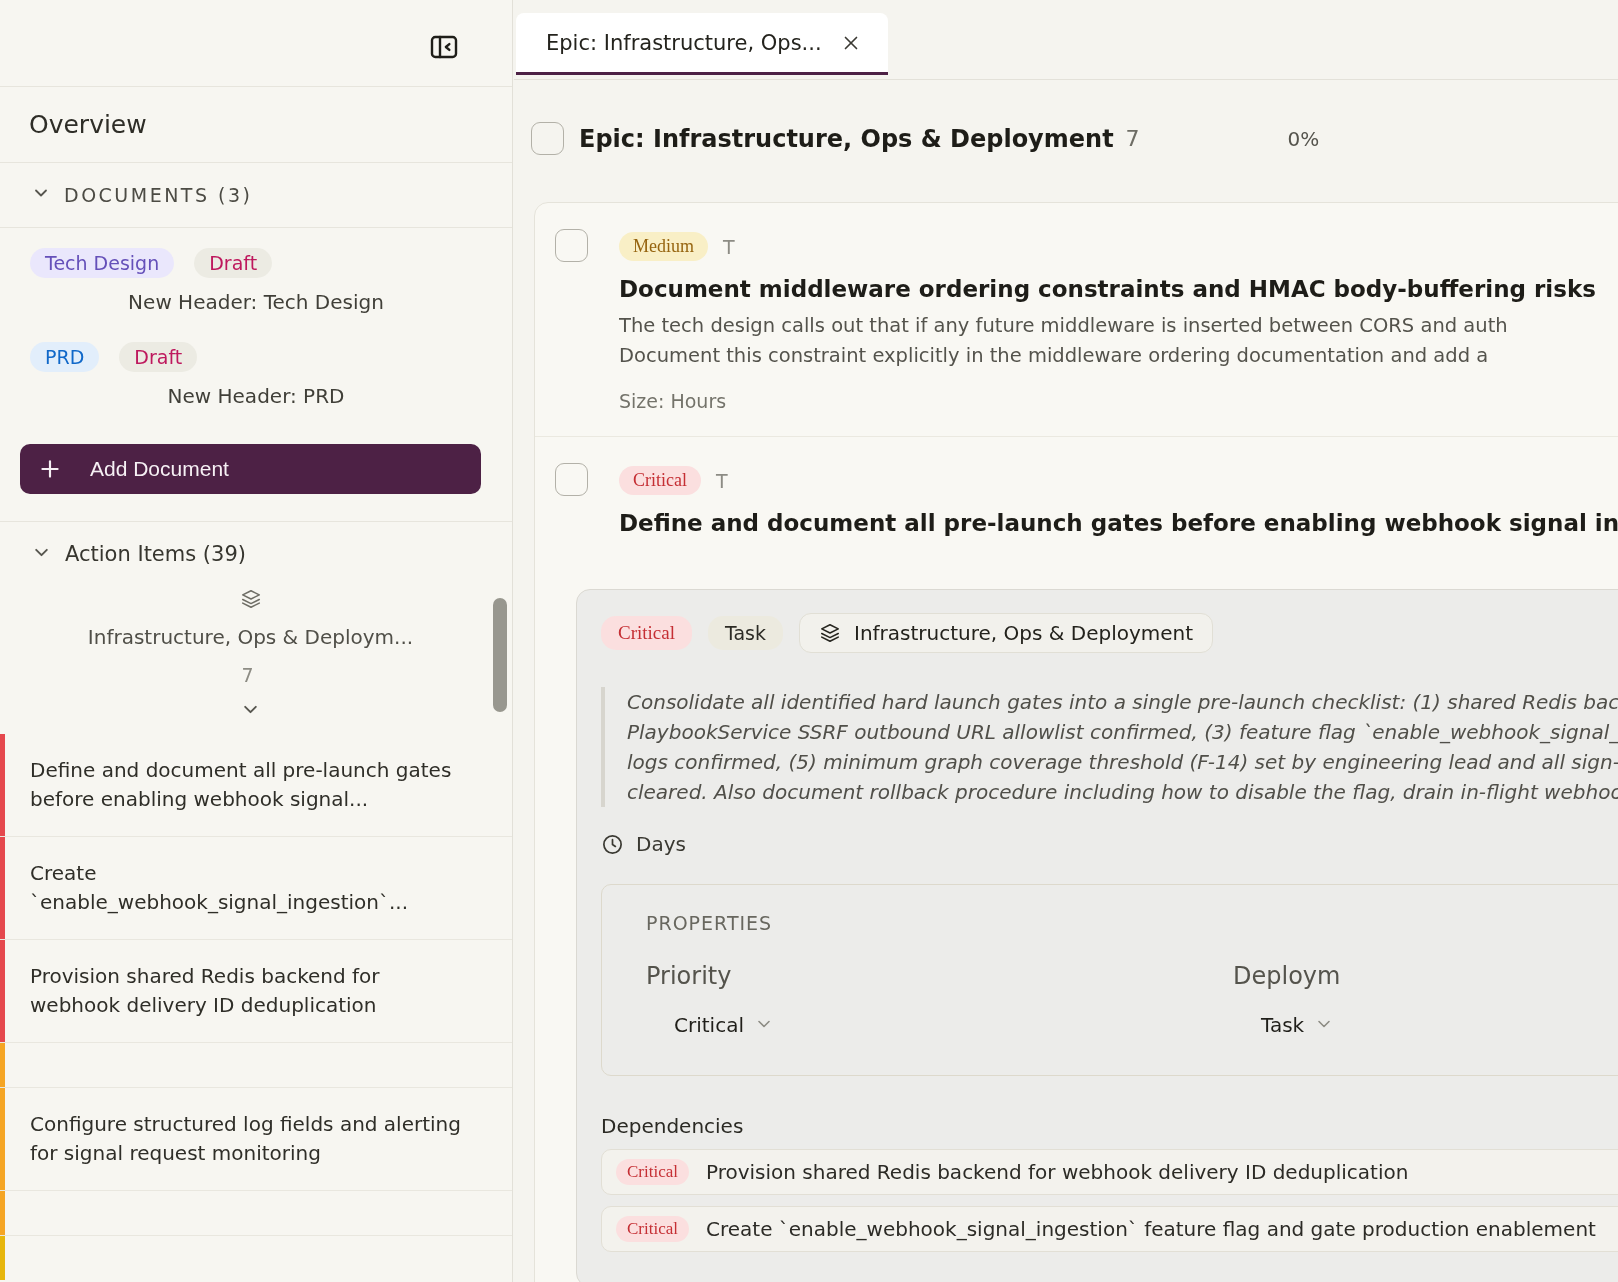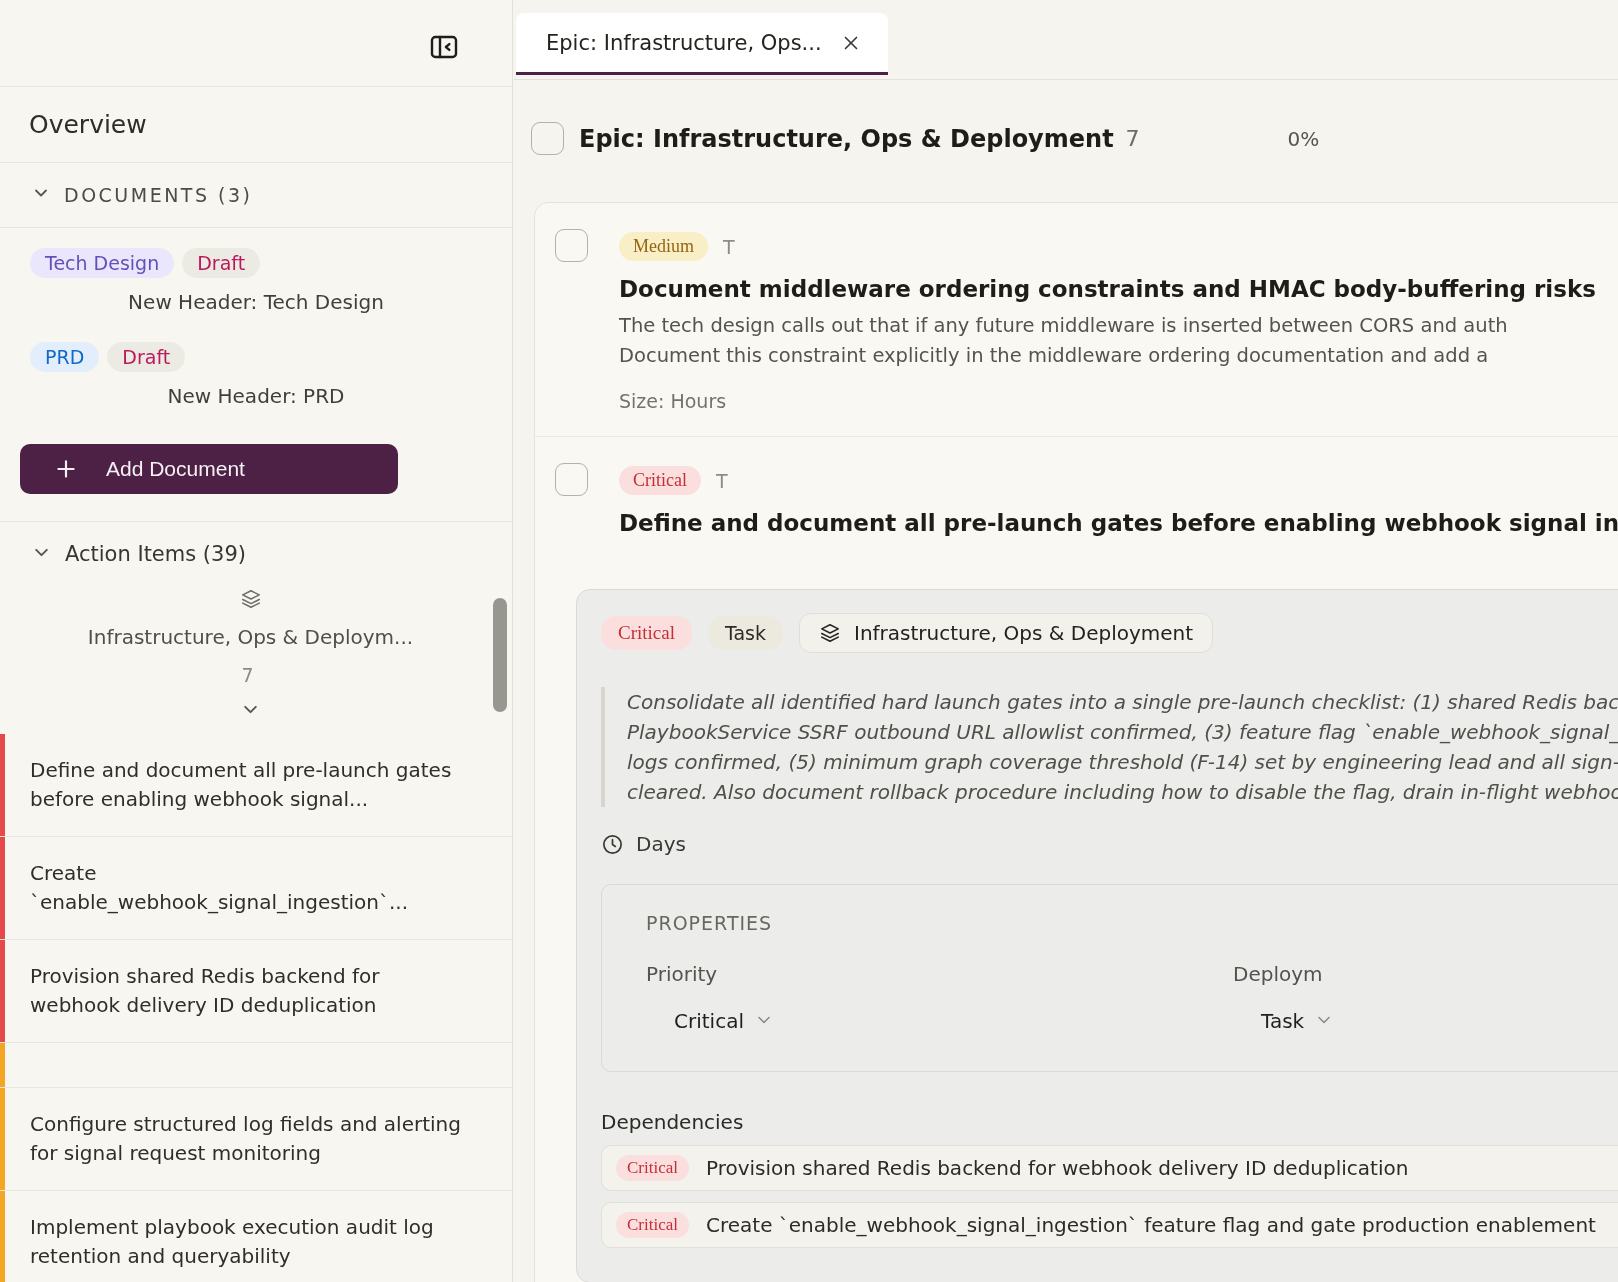--- a/index.html
+++ b/index.html
@@ -18,31 +18,31 @@
                  align-items:center; padding-left:29px; font-size:25px; color:#2e2d27; }
   .sb-sec-header { height:65px; border-bottom:1px solid #e7e5dd; display:flex;
                    align-items:center; gap:15px; padding-left:33px; color:#4c4b44; }
   .sb-sec-header .hdr-label { font-size:19px; letter-spacing:2.5px; }
   .chev { color:#57564f; flex:0 0 auto; }
 
   .sb-docs-body { border-bottom:1px solid #e7e5dd; padding-bottom:27px; }
   .doc-item { margin:0 30px; }
   .doc-item.first { margin-top:20px; }
   .doc-item.second { margin-top:28px; }
-  .doc-badges { display:flex; gap:8px; align-items:center; }
+  .doc-badges { display:flex; gap:20px; align-items:center; }
   .pill { display:inline-block; border-radius:15px; white-space:nowrap; }
   .doc-pill { font-size:19px; padding:4px 15px; }
   .doc-pill.tech { color:#6550b9; background:#eae7fc; }
   .doc-pill.prd  { color:#1068c9; background:#e2eefb; }
   .doc-pill.draft{ color:#be185d; background:#ecebe3; }
   .doc-title { margin-top:12px; font-size:20px; color:#403f38;text-align:center; }
 
-  .add-doc-btn { margin:36px 0 0 20px; width:378px; height:50px; border-radius:10px;
+  .add-doc-btn { margin:36px 0 0 20px; width:461px; height:50px; border-radius:10px;
                  background:#4d2145; color:#f6f0f4; font-size:21px; display:flex;
-                 align-items:center; gap:27px; padding-left:33px; border:none; cursor:pointer; }
+                 align-items:center; gap:27px; padding-left:17px; border:none; cursor:pointer; }
   .plus-icon { color:#f6f0f4; display:flex; }
 
   .sb-ai-header { padding:20px 0 14px 33px; display:flex; gap:15px; align-items:center;
                   color:#37362f; }
   .sb-ai-header .hdr-label2 { font-size:21px; }
   .sb-group { margin:8px 0 12px 33px; padding-right:44px; display:flex;
               align-items:center; gap:15px; color:#504f48;flex-direction:column; }
   .sb-group .grp-label { font-size:20px; flex:1; white-space:nowrap; overflow:hidden; }
   .sb-group .grp-count { font-size:19px; color:#8d8c84; margin-right:6px; }
   .layers-icon { color:#6f6e66; display:flex; }
@@ -106,21 +106,21 @@
 
   .effort-row { margin-top:25px; display:flex; align-items:center; gap:12px;
                 font-size:20px; color:#3a3932; }
   .clock-icon { color:#3a3932; display:flex; }
 
   .props-box { margin-top:28px; margin-right:20px; border:1px solid #ddd9cc;
                border-radius:10px; padding:27px 0 38px 44px; }
   .props-header { font-size:19px; color:#68675f; letter-spacing:1px; }
   .props-grid { display:flex; margin-top:28px; }
   .prop-col1 { width:587px; }
-  .prop-label { font-size:20px; color:#54534c; }
+  .prop-label { font-size:24px; color:#54534c; }
   .prop-value { display:flex; align-items:center; gap:12px; margin-top:23px;
                 margin-left:28px; font-size:20px; color:#201f1a; cursor:pointer; }
   .prop-value .chev { color:#8d8c84; }
 
   .deps-header { margin-top:38px; font-size:20px; color:#2b2a24; }
   .dep-row { margin-top:11px; margin-right:20px; background:#f3f2ed; border:1px solid #e2dfd5;
              border-radius:10px; padding:9px 14px; display:flex; gap:17px; align-items:center;
              font-size:20px; color:#2c2b26; white-space:nowrap; overflow:hidden; cursor:pointer; }
   .dep-row:first-of-type { margin-top:13px; }
   .prio-pill.sm { font-size:17px; padding:3px 11px; flex:0 0 auto; }
@@ -223,21 +223,20 @@
       </div>
       <div class="ai-item">
         <span class="bar" style="background: rgb(245, 165, 36);"></span>
       </div>
       <div class="ai-item">
         <span class="bar" style="background: rgb(245, 165, 36);"></span>
         <span>Configure structured log fields and alerting for signal request monitoring</span>
       </div>
       <div class="ai-item">
         <span class="bar" style="background: rgb(245, 165, 36);"></span>
-        <span>Implement playbook execution audit log retention and queryability</span>
       </div>
       <div class="ai-item sliver">
         <span class="bar" style="background: rgb(231, 182, 13);"></span>
       </div>
     </div>
 
     <div class="sb-scroll-thumb"></div>
   </div>
 
   <div class="main">

